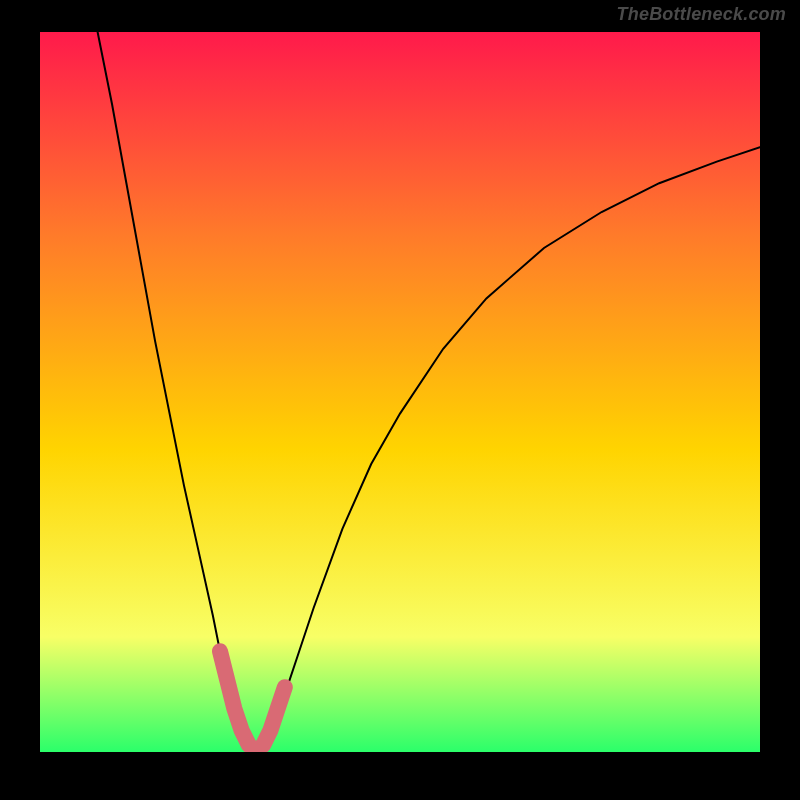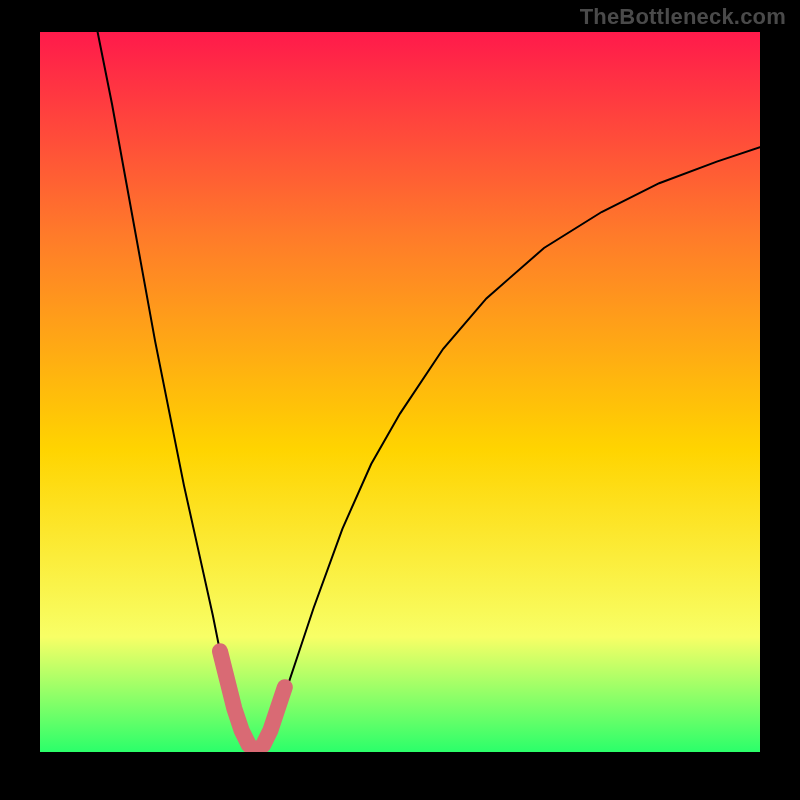--- a/index.html
+++ b/index.html
@@ -15,24 +15,25 @@
     position: relative;
     width: 800px;
     height: 800px;
     background: #000;
   }
   .watermark {
     position: absolute;
     top: 4px;
     right: 14px;
     color: #4a4a4a;
-    font-size: 22px;
+    font-size: 18px;
     font-weight: 600;
     letter-spacing: 0.2px;
     z-index: 10;
+    font-style: italic;
   }
   .plot-area {
     position: absolute;
     left: 40px;
     top: 32px;
     width: 720px;
     height: 720px;
   }
   svg { display: block; }
 </style>

